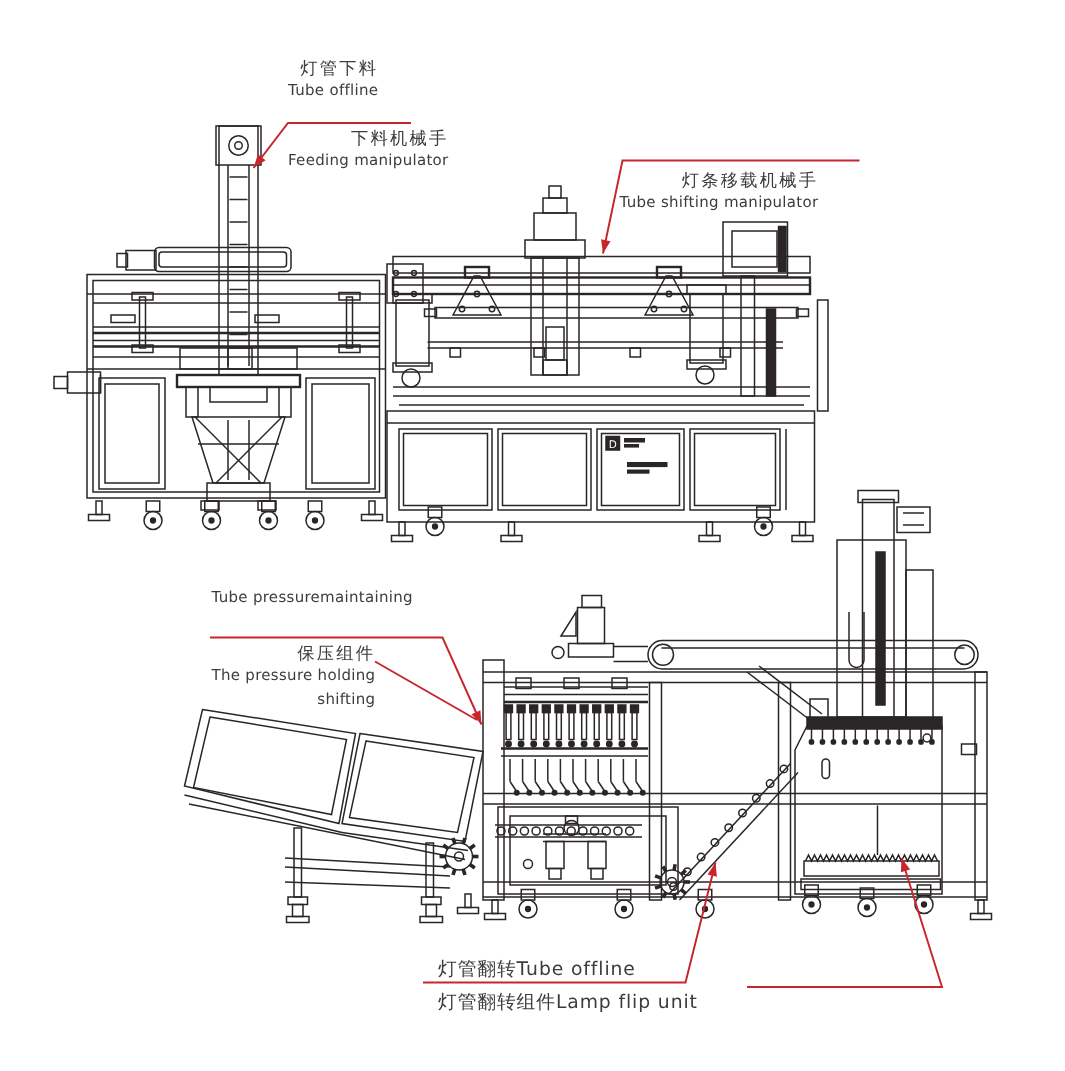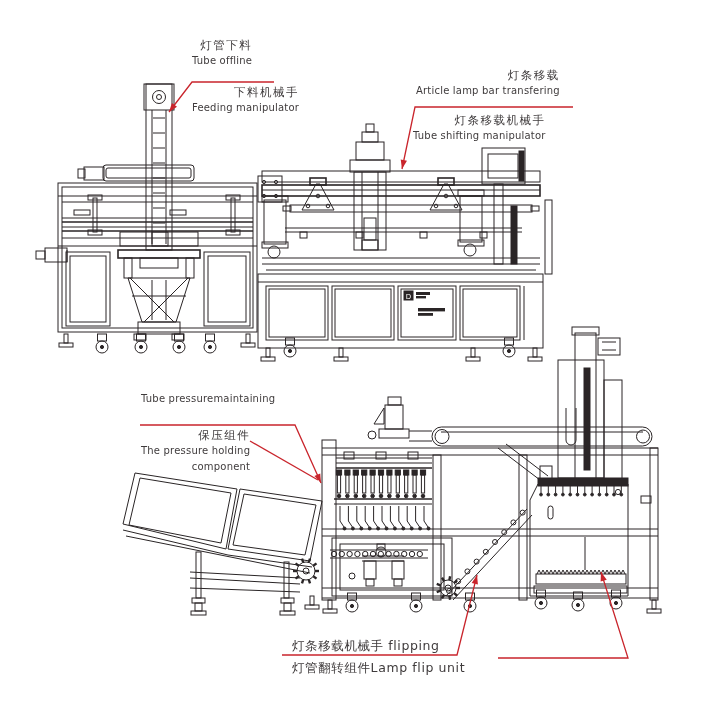--- a/index.html
+++ b/index.html
@@ -554,36 +554,32 @@
 </svg>
 
 <div class="lbl" style="left:192px;top:38px">
   <span class="zh">灯管下料</span>
   <span class="en">Tube offline</span>
 </div>
 <div class="lbl" style="left:192px;top:85px">
   <span class="zh">下料机械手</span>
   <span class="en">Feeding manipulator</span>
 </div>
-<div class="lbl" style="left:416px;top:68px">
-  <span class="zh">灯条移载</span>
-  <span class="en">Article lamp bar transfering</span>
-</div>
 <div class="lbl" style="left:413px;top:113px">
   <span class="zh">灯条移载机械手</span>
   <span class="en">Tube shifting manipulator</span>
 </div>
 <div class="lbl" style="left:141px;top:391px">
   <span class="en">Tube pressuremaintaining</span>
 </div>
 <div class="lbl" style="left:141px;top:428px">
   <span class="zh">保压组件</span>
   <span class="en">The pressure holding</span>
-  <span class="en">component</span>
+  <span class="en">shifting</span>
 </div>
 <div class="lbl" style="left:292px;top:637px">
-  <span class="mix">灯条移载机械手 flipping</span>
+  <span class="mix">灯管翻转Tube offline</span>
 </div>
 <div class="lbl" style="left:292px;top:659px">
   <span class="mix">灯管翻转组件Lamp flip unit</span>
 </div>
 
 </div>
 
 </body></html>

